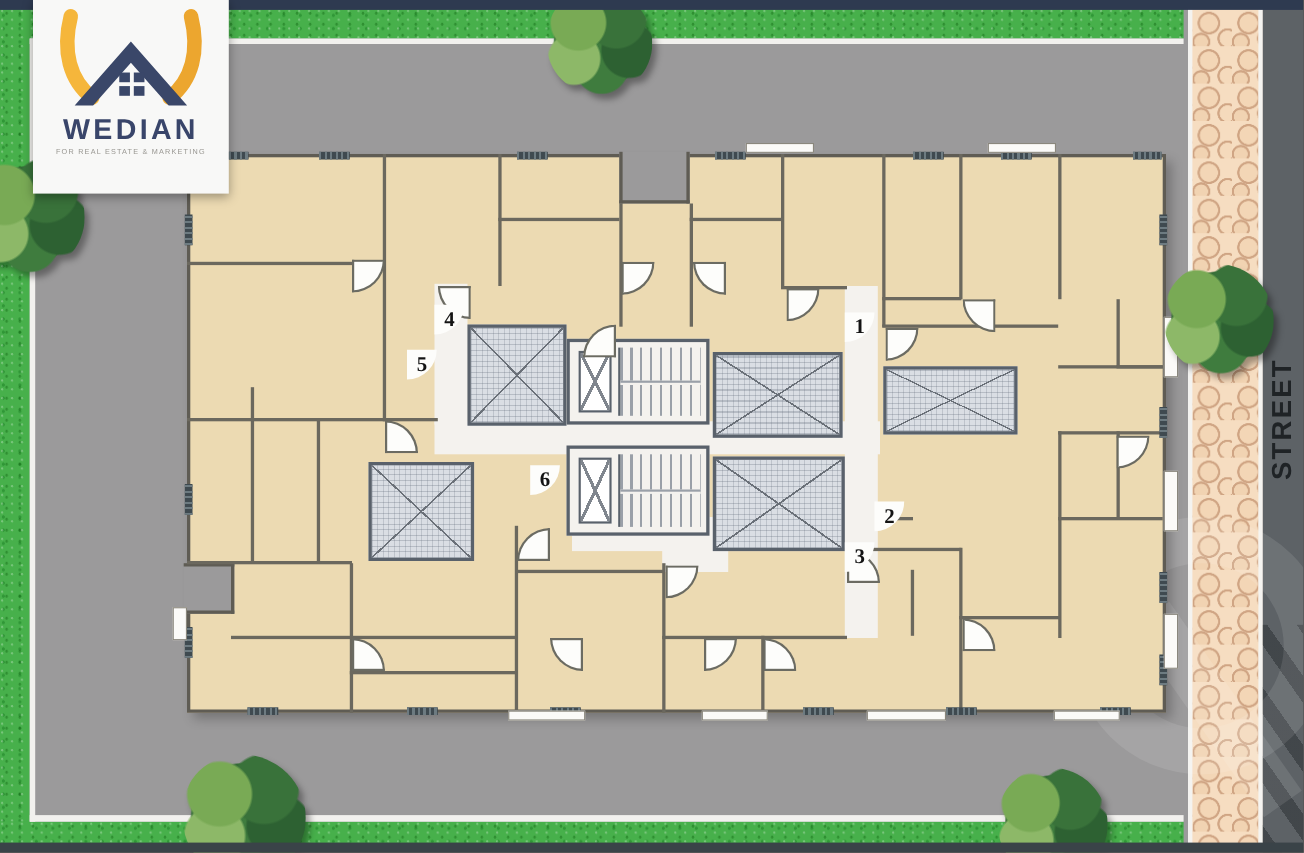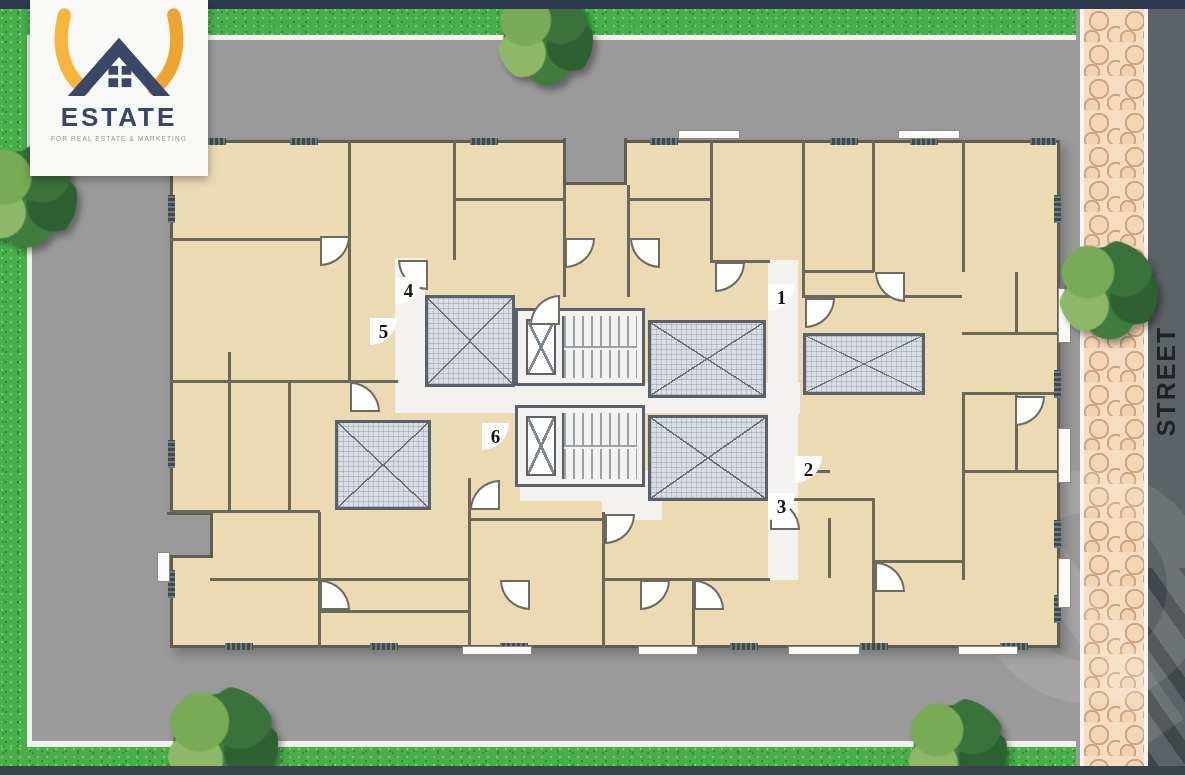--- a/index.html
+++ b/index.html
@@ -277,21 +277,21 @@
       <path d="M28,10 C19,46 27,76 50,94" fill="none" stroke="#f5b63b" stroke-width="15" stroke-linecap="round"></path>
       <path d="M152,10 C161,46 153,76 130,94" fill="none" stroke="#eca62f" stroke-width="15" stroke-linecap="round"></path>
       <polygon points="32,102 90,36 148,102 129,102 90,58 51,102" fill="#3a4769"></polygon>
       <g fill="#3a4769">
         <rect x="78" y="68" width="11" height="10"></rect>
         <rect x="93" y="68" width="11" height="10"></rect>
         <rect x="78" y="82" width="11" height="10"></rect>
         <rect x="93" y="82" width="11" height="10"></rect>
       </g>
     </svg>
-    <div id="brand-name">ESTATE</div>
+    <div id="brand-name">WEDIAN</div>
     <div id="brand-tagline">FOR REAL ESTATE &amp; MARKETING</div>
   </div>
 
 <div class="unit-badge q" style="left: 768px; top: 284px;">1</div>
     <div class="unit-badge q" style="left: 795px; top: 456px;">2</div>
     <div class="unit-badge q" style="left: 768px; top: 493px;">3</div>
     <div class="unit-badge q" style="left: 395px; top: 277px;">4</div>
     <div class="unit-badge q" style="left: 370px; top: 318px;">5</div>
     <div class="unit-badge q" style="left: 482px; top: 423px;">6</div>
     <div class="tree" style="left: 497px; top: -10px; width: 96px; height: 96px;"></div>

